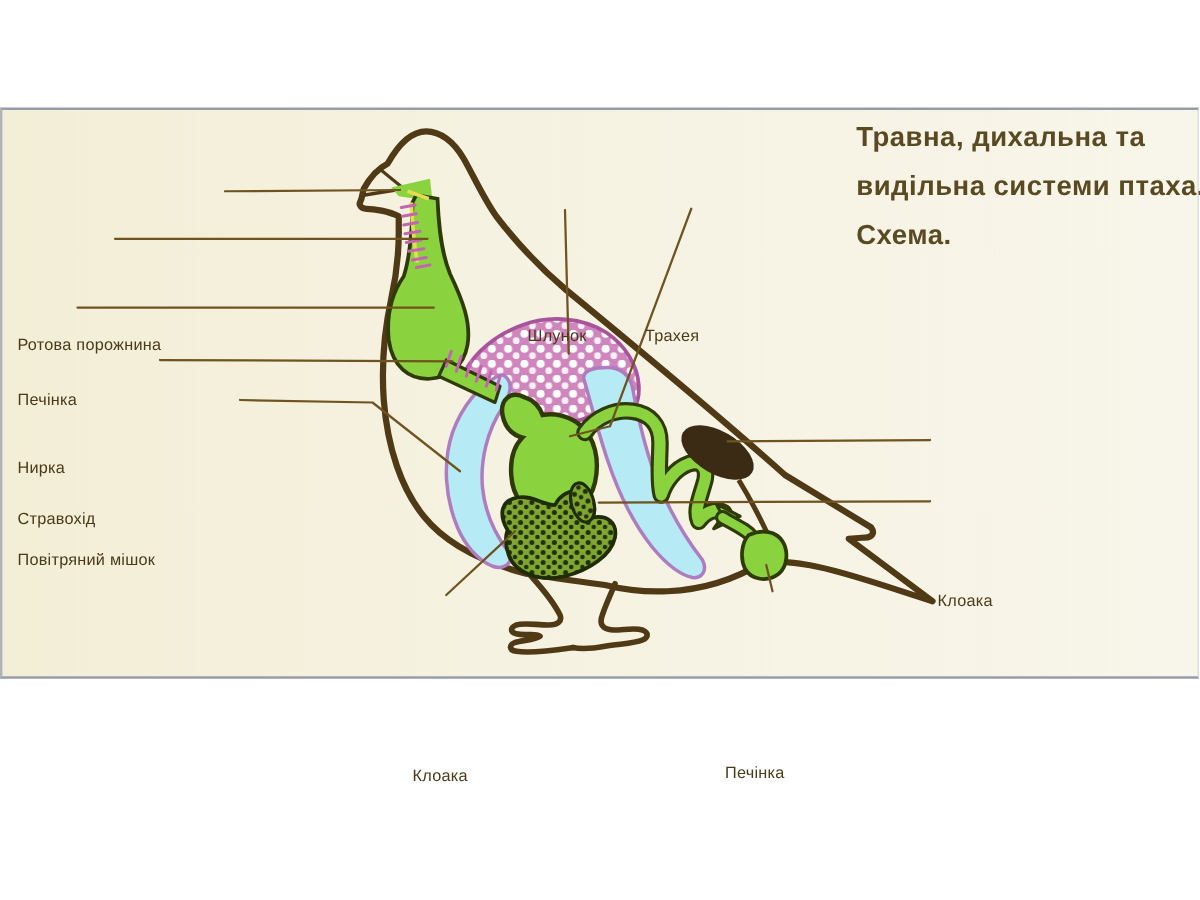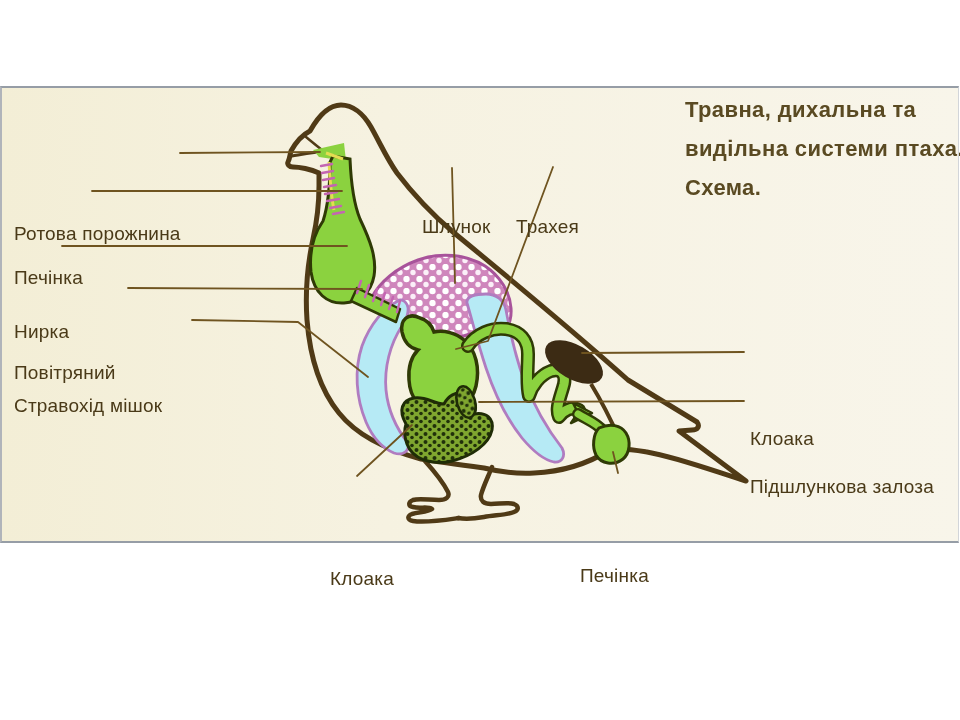--- a/index.html
+++ b/index.html
@@ -29,21 +29,21 @@
     position:absolute;left:0;top:86px;width:956px;height:453px;
     background:linear-gradient(90deg,#f3eed6 0%,#f6f2e1 40%,#f8f5ea 100%);
     border-top:2px solid var(--scan-border);
     border-bottom:2px solid var(--scan-border);
     border-left:2px solid #b0b4ba;
     border-right:1px solid #d2d5d9;
   }
   .scan svg{position:absolute;left:-2px;top:-2px;}
   .diagram-label{
     position:absolute;white-space:nowrap;color:var(--label-text);
-    font-size:19px;letter-spacing:0.2px;line-height:20px;
+    font-size:13px;letter-spacing:0.2px;line-height:20px;margin-top:42px;
   }
   .title-block{
     position:absolute;left:685px;top:90px;color:var(--title-text);
     font-size:22px;font-weight:600;letter-spacing:0.4px;line-height:39px;
     white-space:nowrap;
   }
 </style>
 </head>
 <body>
 
@@ -153,26 +153,25 @@
       <path d="M 744,352 L 582,353"></path>
       <path d="M 744,401 L 479,402"></path>
       <path d="M 357,476 L 412,425"></path>
       <path d="M 618,473 L 613,452"></path>
     </g>
   </svg>
 
   <div class="diagram-label" style="left:12px;top:136px">Ротова порожнина</div>
   <div class="diagram-label" style="left:12px;top:180px">Печінка</div>
   <div class="diagram-label" style="left:12px;top:234px">Нирка</div>
-  <div class="diagram-label" style="left:12px;top:275px">Повітряний</div>
-  <div class="diagram-label" style="left:12px;top:308px">Стравохід мішок</div>
+  <div class="diagram-label" style="left:12px;top:275px">Стравохід</div>
+  <div class="diagram-label" style="left:12px;top:308px">Повітряний мішок</div>
   <div class="diagram-label" style="left:420px;top:129px">Шлунок</div>
   <div class="diagram-label" style="left:514px;top:129px">Трахея</div>
   <div class="diagram-label" style="left:748px;top:341px">Клоака</div>
-  <div class="diagram-label" style="left:748px;top:389px">Підшлункова залоза</div>
   <div class="diagram-label" style="left:328px;top:481px">Клоака</div>
   <div class="diagram-label" style="left:578px;top:478px">Печінка</div>
 </div>
 
 <div class="title-block">
   <div>Травна, дихальна та</div>
   <div>видільна системи птаха.</div>
   <div>Схема.</div>
 </div>
 

